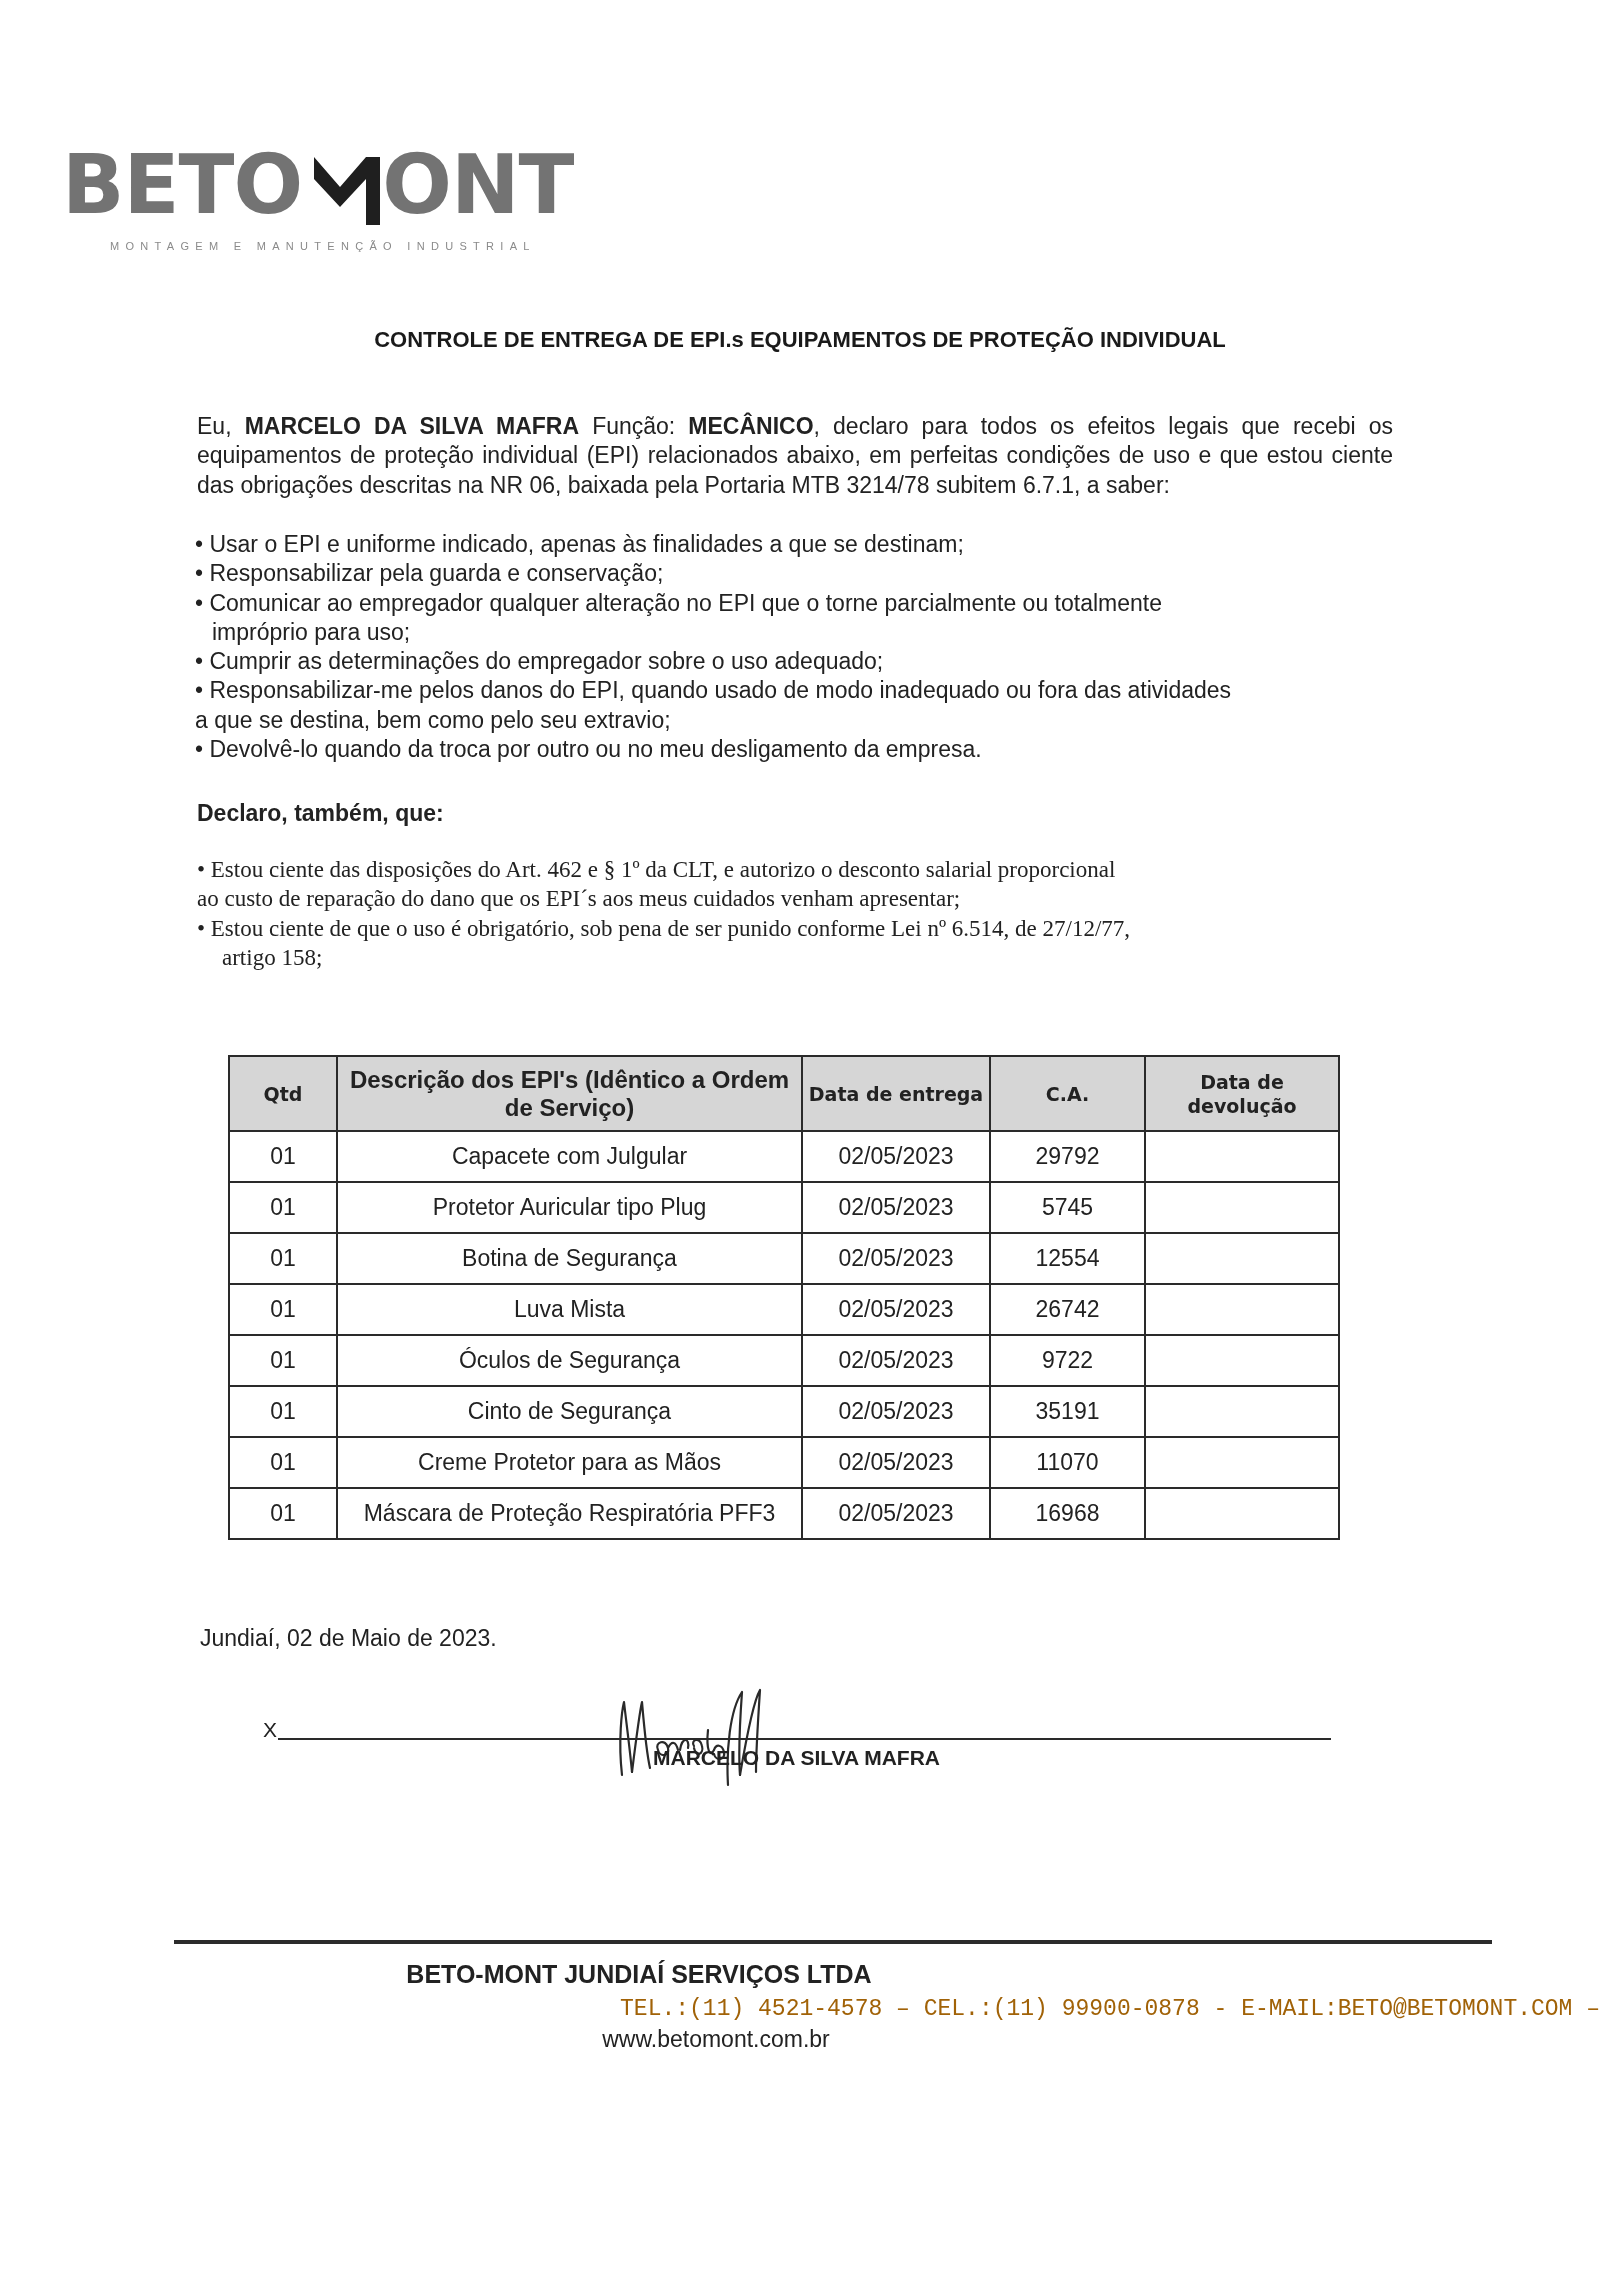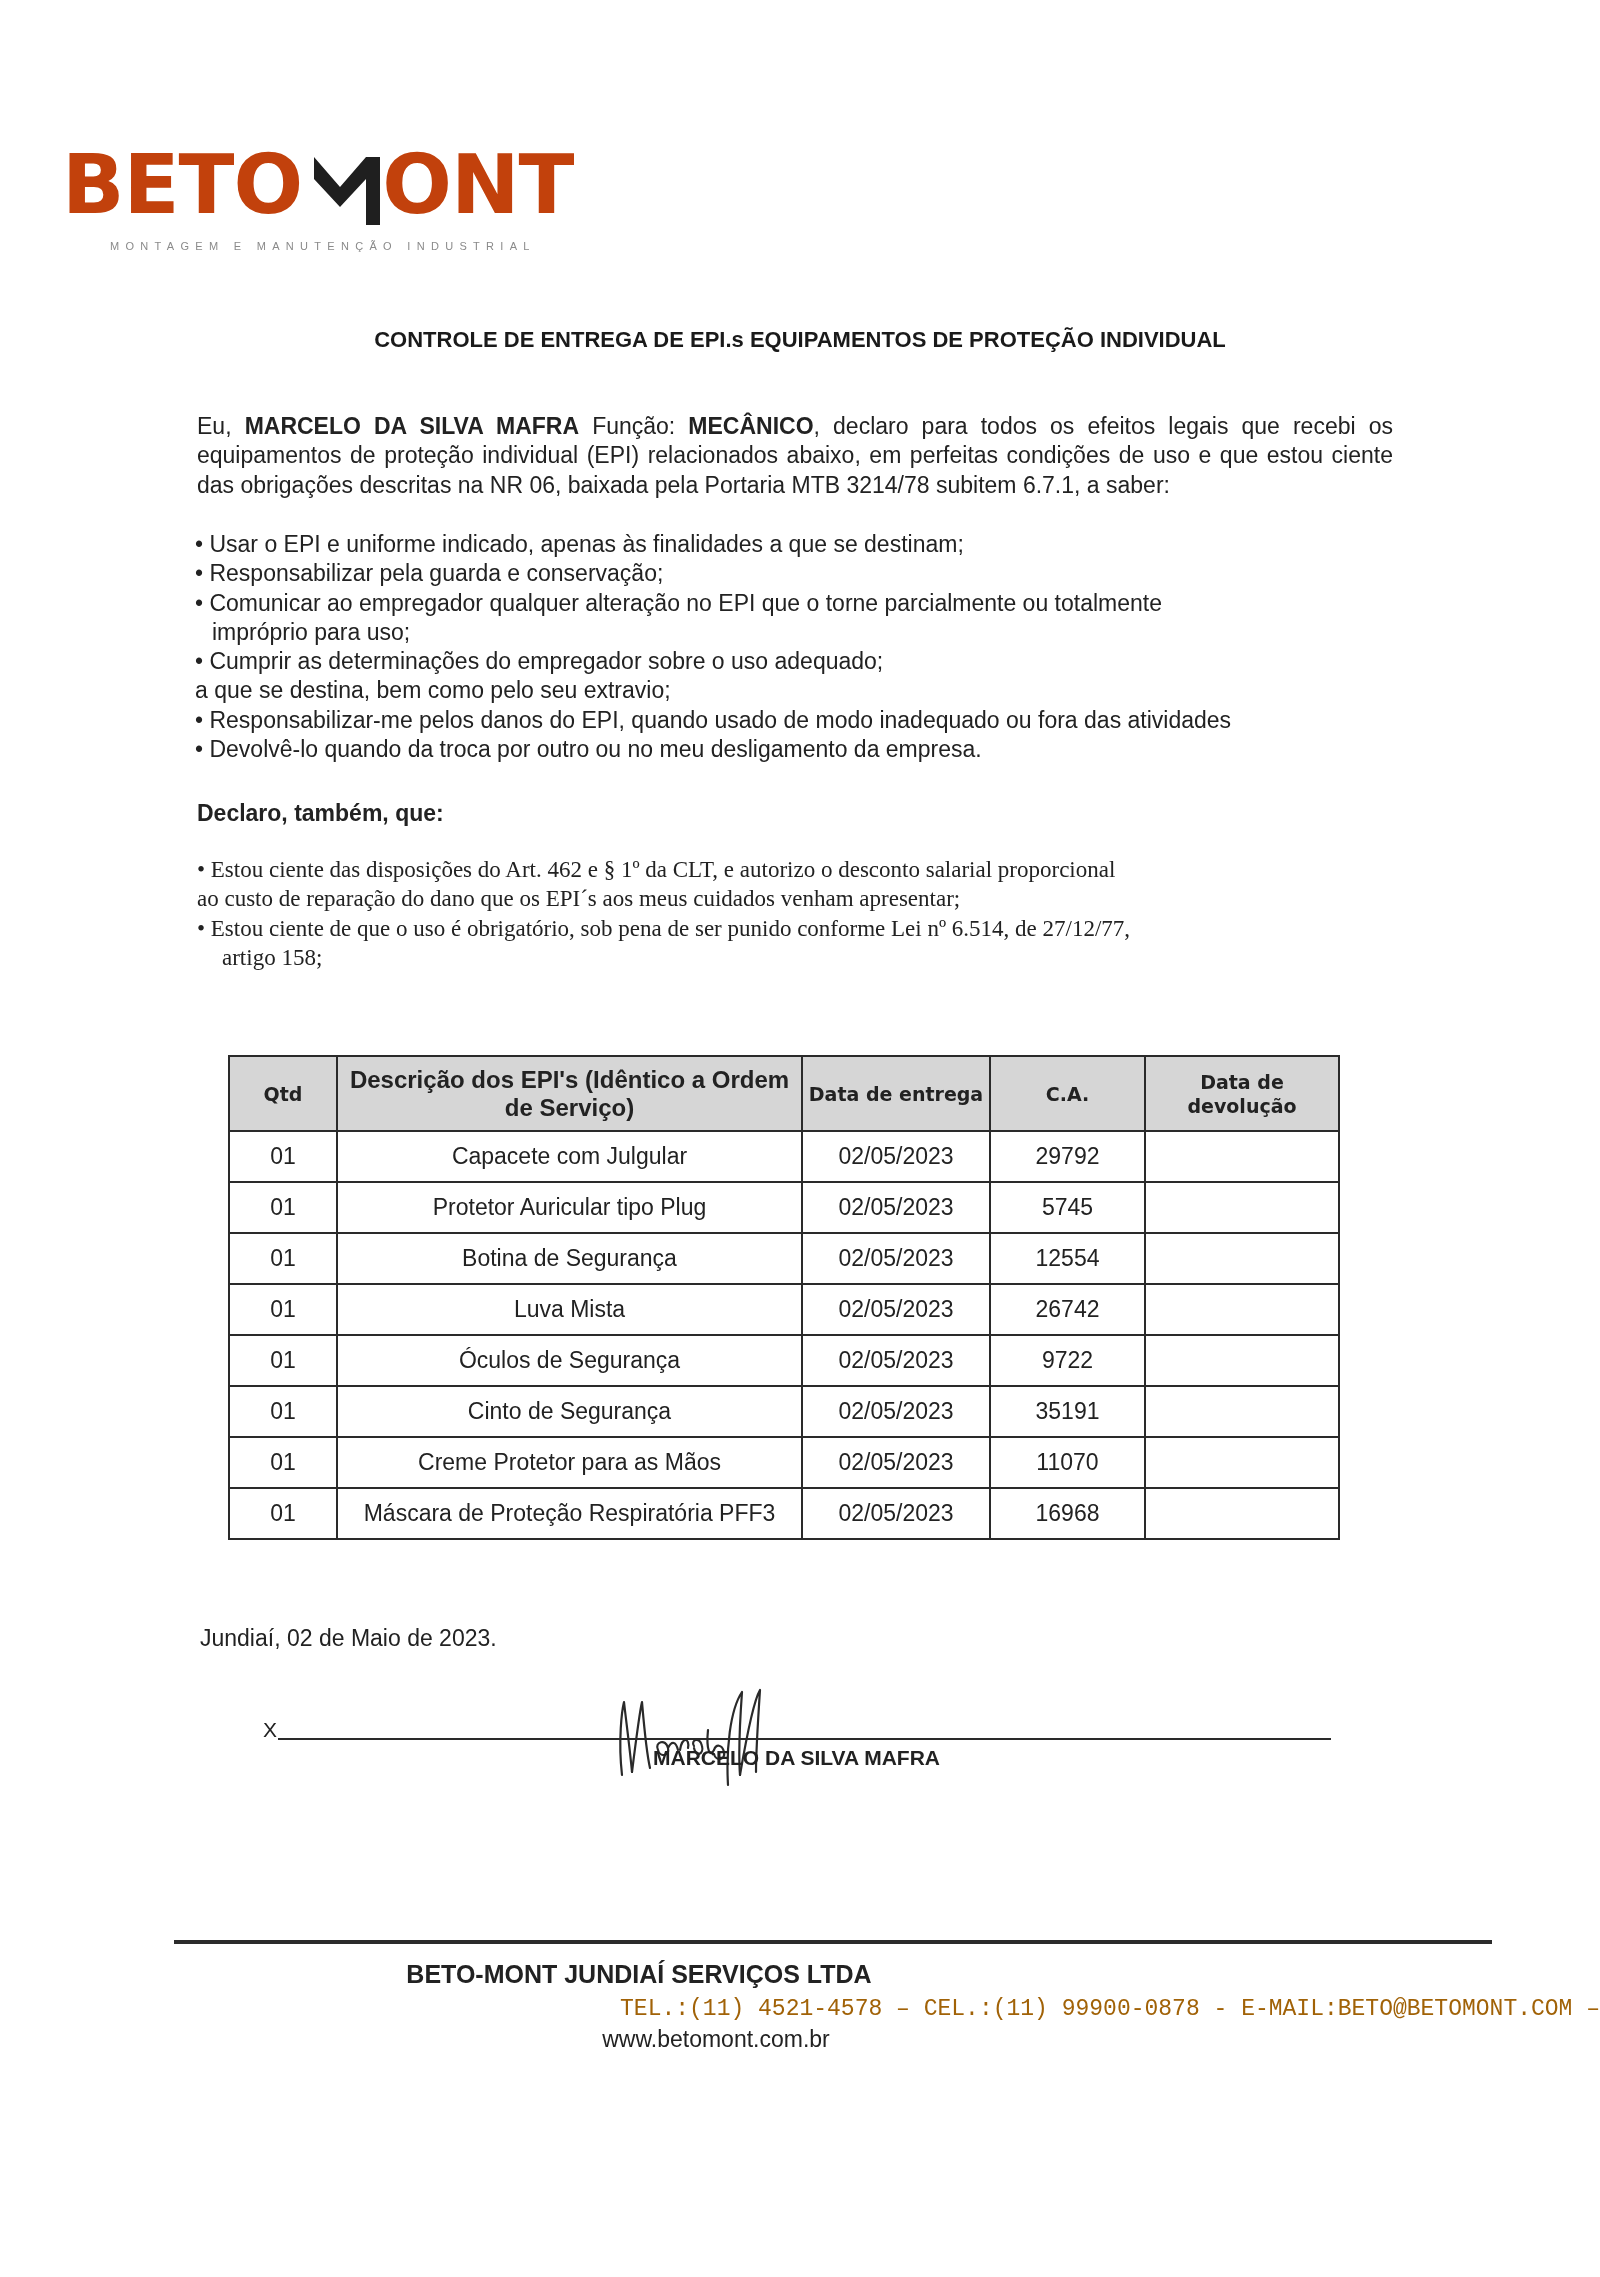--- a/index.html
+++ b/index.html
@@ -1,21 +1,21 @@
 <!DOCTYPE html>
 <html><head>
 <meta charset="utf-8">
 <style>
   html, body { margin: 0; padding: 0; background: #ffffff; }
   body { width: 1600px; height: 2277px; position: relative; overflow: hidden; color: #222; font-family: "Liberation Sans", sans-serif; }
   .abs { position: absolute; }
 
   
   .logo { left: 62px; top: 140px; width: 470px; }
-  .logo-word { font-family: "DejaVu Sans", sans-serif; font-weight: bold; font-size: 82px; letter-spacing: -1px; color: #c2410c; line-height: 90px; white-space: nowrap; display: flex; align-items: flex-end; }
+  .logo-word { font-family: "DejaVu Sans", sans-serif; font-weight: bold; font-size: 82px; letter-spacing: -1px; color: #737373; line-height: 90px; white-space: nowrap; display: flex; align-items: flex-end; }
   .logo-word .m-mark { display: inline-block; width: 80px; height: 68px; position: relative; margin: 0 2px 10px 2px; }
   .logo-word .dot { display: inline-block; width: 14px; height: 14px; background: #6a6a6a; margin: 0 2px 12px -6px; }
   .logo-tag { font-size: 11px; letter-spacing: 6.3px; color: #8a8a8a; margin-top: 10px; margin-left: 48px; white-space: nowrap; }
 
   .doc-title { left: 0; width: 1600px; top: 327px; text-align: center; font-weight: bold; font-size: 22px; color: #1a1a1a; }
 
   .para { left: 197px; width: 1196px; top: 412px; font-size: 23px; line-height: 29.3px; text-align: justify; color: #222; }
   .para b { font-weight: bold; }
   .bullets { left: 195px; width: 1200px; top: 530px; font-size: 23px; line-height: 29.3px; color: #222; }
   .bullets .item { white-space: normal; }
@@ -73,22 +73,22 @@
       <div>• Responsabilizar pela guarda e conservação;</div>
     </div>
   <div class="item">
       <div>• Comunicar ao empregador qualquer alteração no EPI que o torne parcialmente ou totalmente</div>
       <div class="cont">impróprio para uso;</div>
     </div>
   <div class="item">
       <div>• Cumprir as determinações do empregador sobre o uso adequado;</div>
     </div>
   <div class="item">
+      <div>• Responsabilizar-me pelos danos do EPI, quando usado de modo inadequado ou fora das atividades</div>
       <div>a que se destina, bem como pelo seu extravio;</div>
-      <div>• Responsabilizar-me pelos danos do EPI, quando usado de modo inadequado ou fora das atividades</div>
     </div>
   <div class="item">
       <div>• Devolvê-lo quando da troca por outro ou no meu desligamento da empresa.</div>
     </div>
 </div>
 
 <div class="abs declaro">Declaro, também, que:</div>
 <div class="abs decl-list">
   <div>
       <div>•  Estou ciente das disposições do Art. 462 e § 1º da CLT, e autorizo o desconto salarial proporcional</div>

